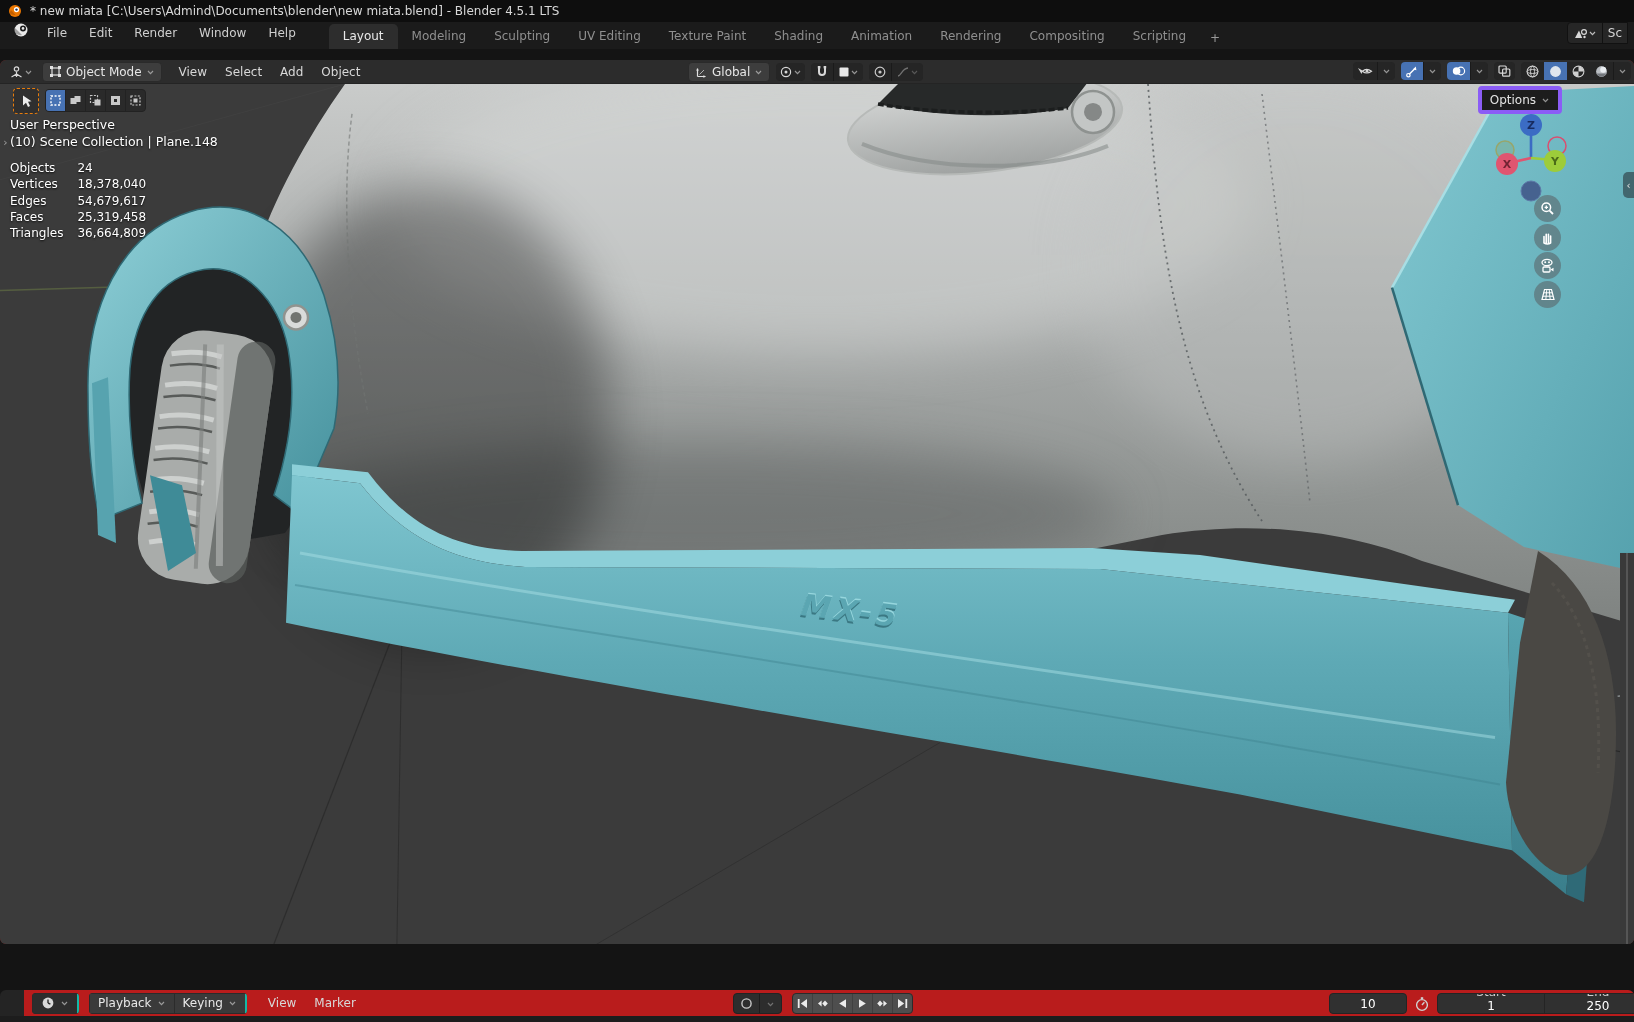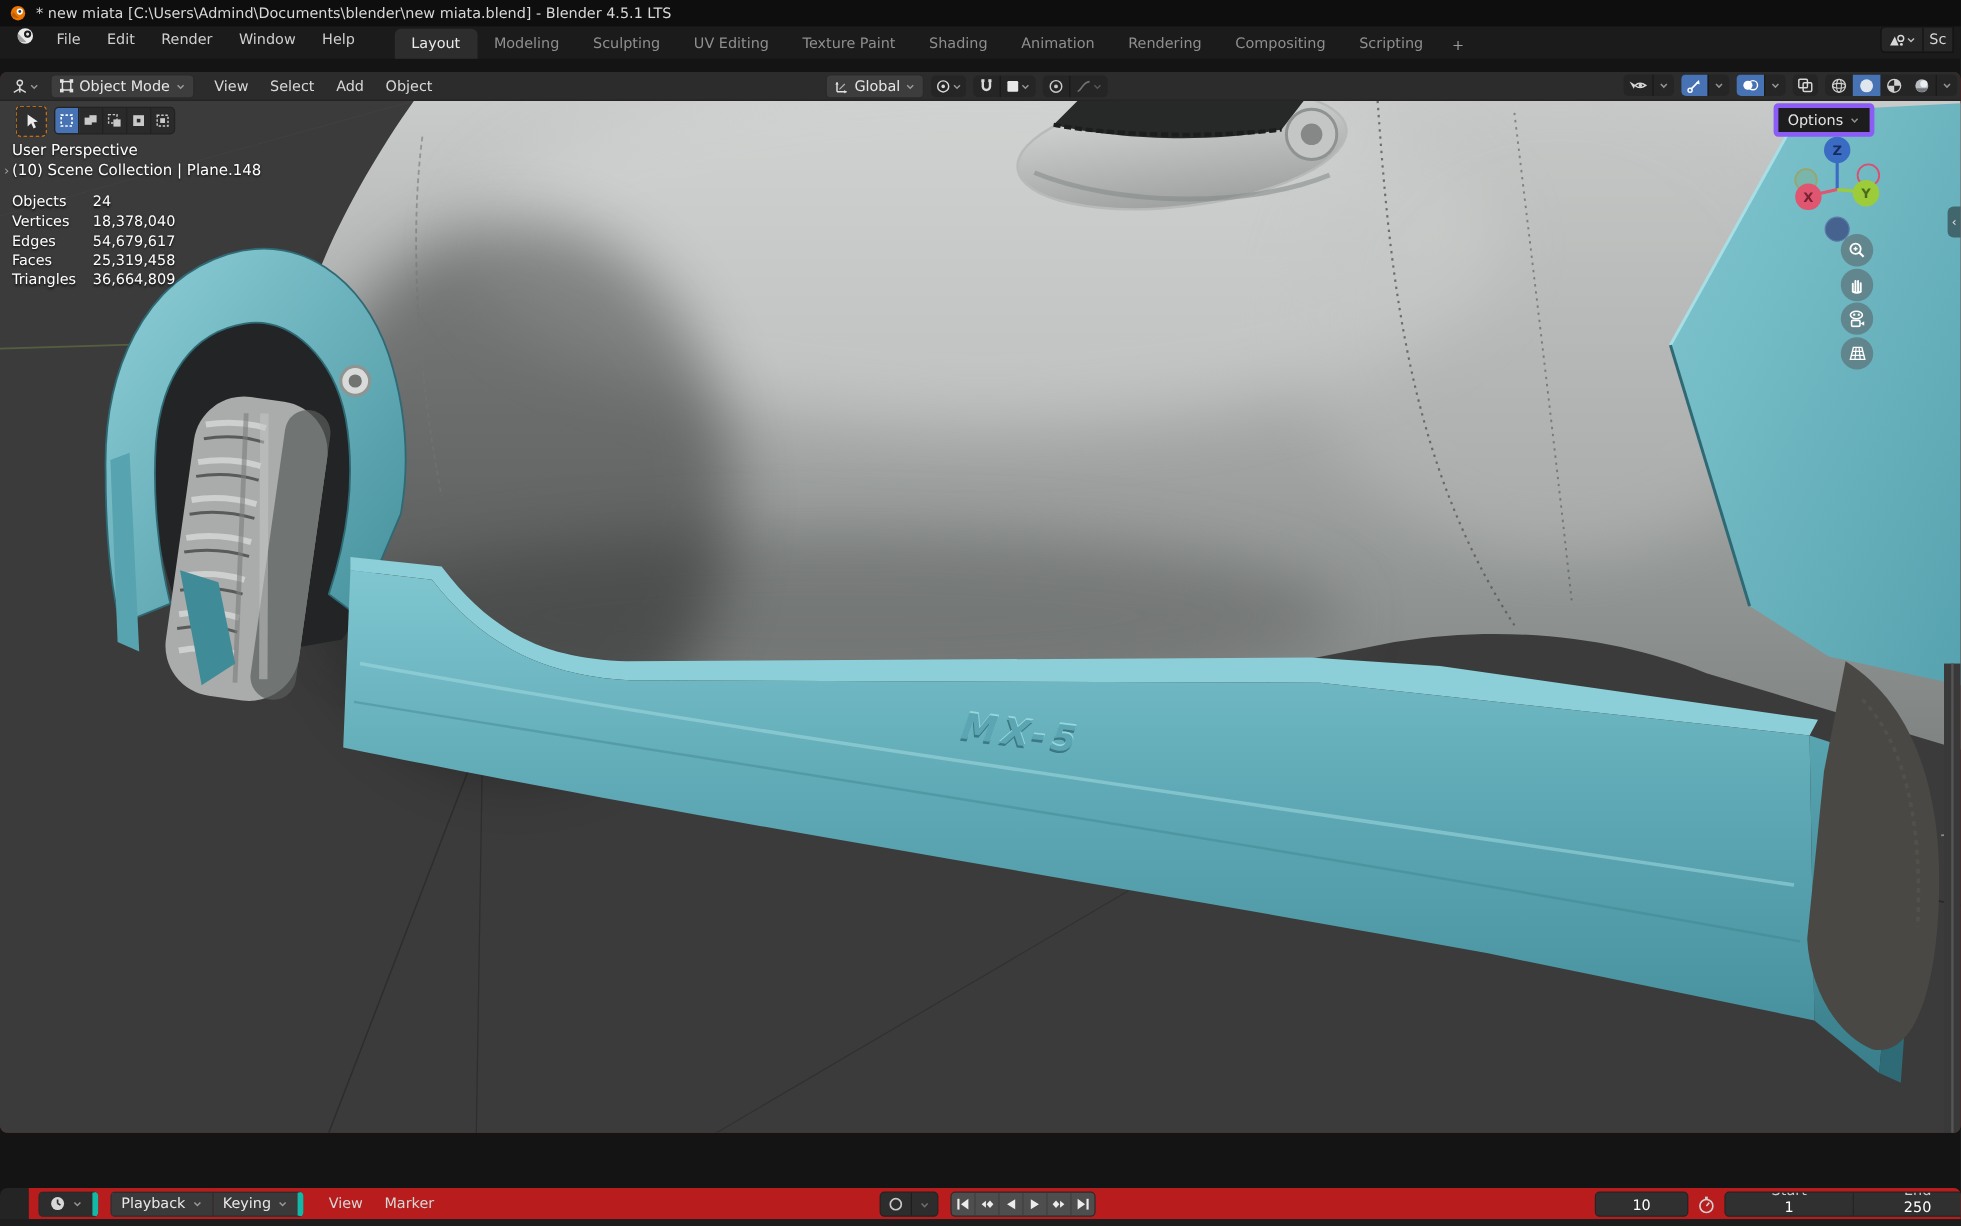--- a/index.html
+++ b/index.html
@@ -80,21 +80,21 @@
   
   #timeline{position:absolute;left:0;top:990px;width:1634px;height:32px;background:#242424;
             border-radius:6px 6px 0 0;overflow:hidden;}
   #tl-header{position:absolute;left:0;top:0;width:100%;height:26px;display:flex;align-items:center;
              box-sizing:border-box;padding:0 8px;background:#b91c1c;margin-left:24px;}
   #tl-strip{position:absolute;left:0;top:26px;width:100%;height:6px;background:#1d1d1d;}
   .tlbtn{display:flex;align-items:center;gap:5px;background:#3a3a3a;border:1px solid #2b2b2b;height:19px;
          padding:0 8px;color:#e8e8e8;white-space:nowrap;}
   .tl-grp{display:flex;align-items:stretch;border-radius:4px;overflow:hidden;}
   .tl-grp .tlbtn{border-radius:0;border-right:none;}
-  .tl-grp .tlbtn:last-child{border-right:5px solid #14b8a6;}
+  .tl-grp .tlbtn:last-child{border-right:2px solid #14b8a6;}
   #tl-center{position:absolute;left:calc(50% - 108px);top:3px;display:flex;align-items:center;gap:10px;}
   #autokey{display:flex;background:#2d2d2d;border-radius:4px;overflow:hidden;border:1px solid #232323;}
   #autokey .seg{display:flex;align-items:center;justify-content:center;height:19px;padding:0 6px;}
   #autokey .sep{width:1px;background:#1d1d1d;}
   #playbtns{display:flex;background:#4e4e4e;border-radius:4px;overflow:hidden;border:1px solid #2b2b2b;}
   #playbtns .p{width:19px;height:19px;display:flex;align-items:center;justify-content:center;border-right:1px solid #404040;}
   #playbtns .p:last-child{border-right:none;}
   #tl-right{position:absolute;right:6px;top:3px;display:flex;align-items:center;gap:7px;}
   #frame-field{width:76px;height:19px;background:#303030;border:1px solid #242424;border-radius:4px;
                display:flex;align-items:center;justify-content:center;color:#fff;}

